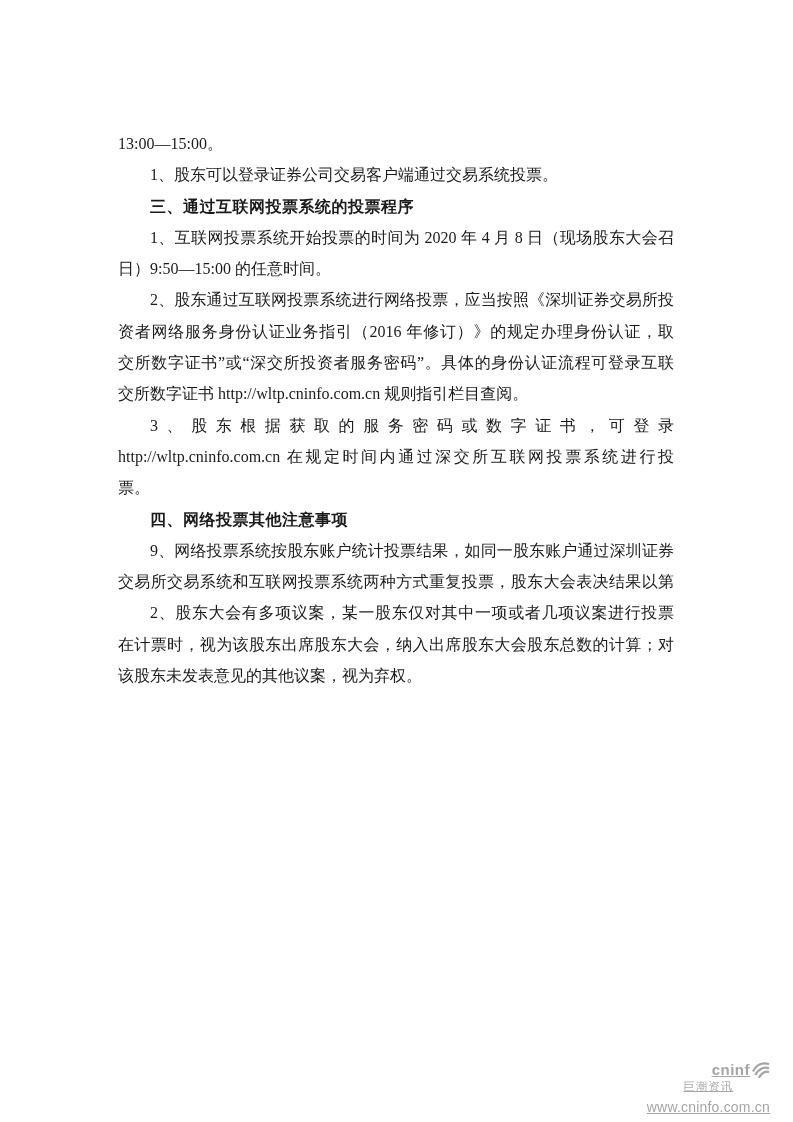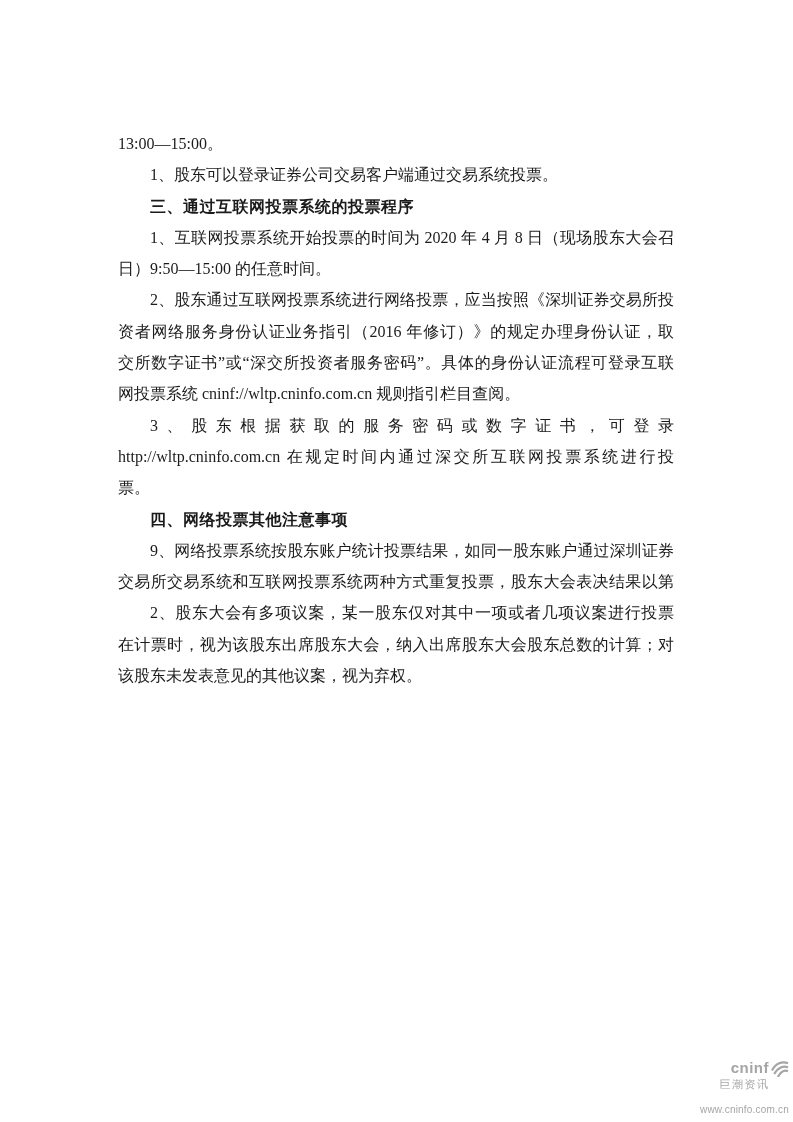--- a/index.html
+++ b/index.html
@@ -50,26 +50,27 @@
   .line.indent {
     text-indent: 32px;
   }
   .line.heading {
     font-family: "Liberation Sans", "DejaVu Sans", sans-serif;
     font-weight: 700;
     letter-spacing: 0.5px;
   }
   .logo {
     position: absolute;
-    right: 4px;
+    right: 23px;
     bottom: 7px;
     color: #a5a5a5;
     text-align: center;
     font-family: "Liberation Sans", "DejaVu Sans", sans-serif;
     line-height: 1.1;
+    text-decoration: underline;
   }
   .logo-row1 {
     display: flex;
     align-items: center;
     justify-content: flex-end;
     gap: 2px;
   }
   .brand {
     font-weight: 700;
     font-size: 15px;
@@ -77,23 +78,23 @@
   }
   .swirl svg {
     display: block;
   }
   .sub {
     font-size: 11px;
     letter-spacing: 1.5px;
     margin-top: 1px;
   }
   .url {
-    font-size: 10px;
+    font-size: 14px;
     letter-spacing: 0.2px;
-    margin-top: 14px;
+    margin-top: 8px;
   }
 </style>
 </head>
 <body>
 
 <div class="page">
 
   <div class="doc">
       <div>
         <div class="line">13:00—15:00。</div>
@@ -105,21 +106,21 @@
         <div class="line heading indent">三、通过互联网投票系统的投票程序</div>
       </div>
       <div>
         <div class="line indent fill">1、互联网投票系统开始投票的时间为 2020 年 4 月 8 日（现场股东大会召开</div>
         <div class="line">日）9:50—15:00 的任意时间。</div>
       </div>
       <div>
         <div class="line indent fill">2、股东通过互联网投票系统进行网络投票，应当按照《深圳证券交易所投</div>
         <div class="line fill">资者网络服务身份认证业务指引（2016 年修订）》的规定办理身份认证，取得“深</div>
         <div class="line fill">交所数字证书”或“深交所投资者服务密码”。具体的身份认证流程可登录互联</div>
-        <div class="line">网投票系统 cninf://wltp.cninfo.com.cn 规则指引栏目查阅。</div>
+        <div class="line">交所数字证书 http://wltp.cninfo.com.cn 规则指引栏目查阅。</div>
       </div>
       <div>
         <div class="line indent fill">3、股东根据获取的服务密码或数字证书，可登录</div>
         <div class="line fill">http://wltp.cninfo.com.cn 在规定时间内通过深交所互联网投票系统进行投</div>
         <div class="line">票。</div>
       </div>
       <div>
         <div class="line heading indent">四、网络投票其他注意事项</div>
       </div>
       <div>

